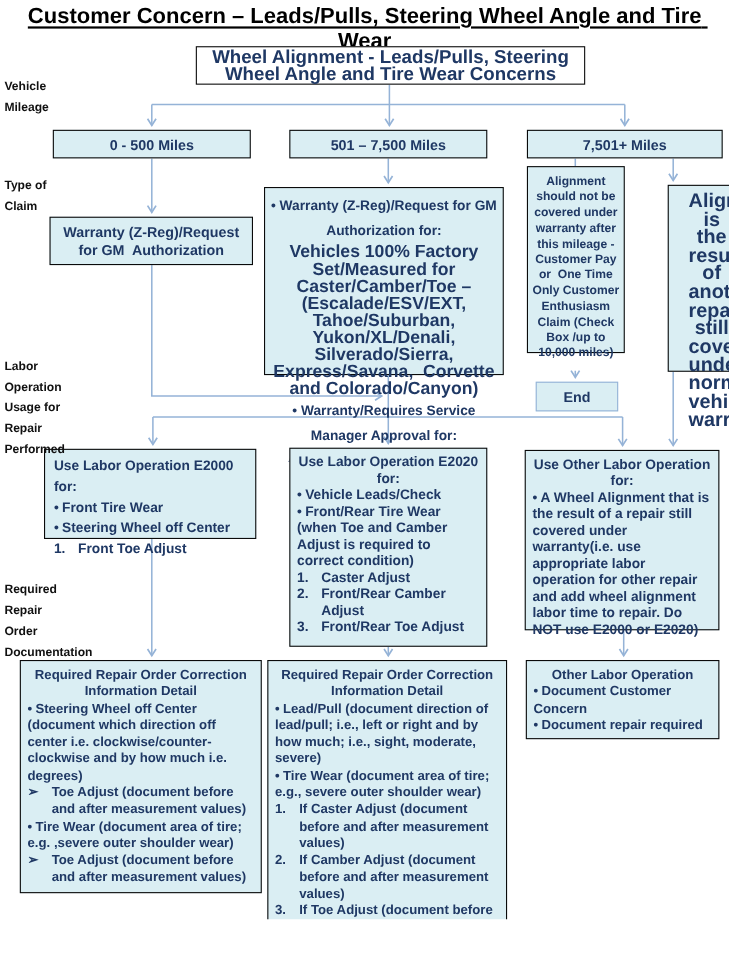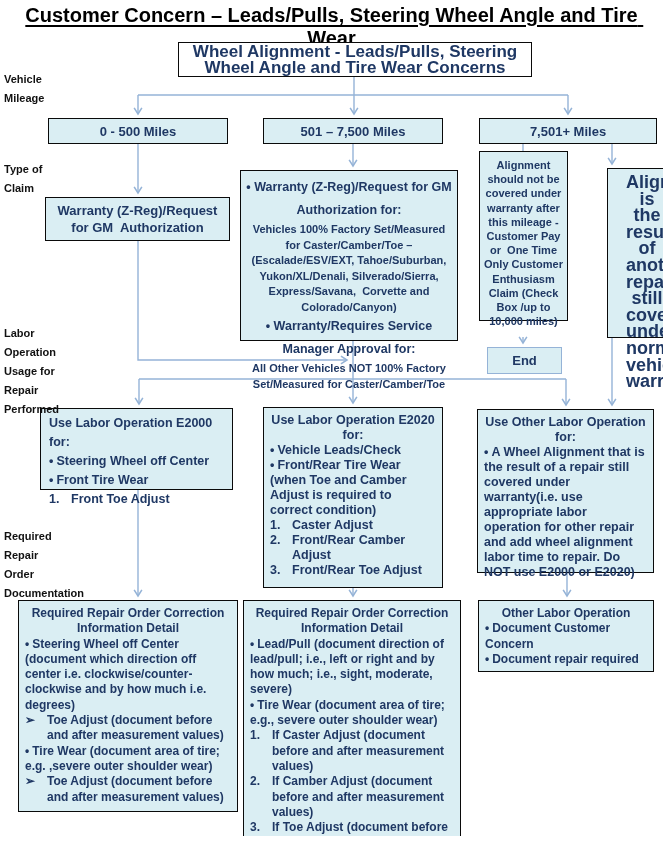--- a/index.html
+++ b/index.html
@@ -16,21 +16,21 @@
        color:#1f3864;font-weight:700;z-index:1;}
   .box.white{background:#ffffff;}
   .box.soft{border:1.6px solid #95b3d7;}
   .center{display:flex;align-items:center;justify-content:center;text-align:center;}
   .pre{white-space:pre-wrap;}
   .top-box{font-size:17px;line-height:16px;padding:14px 8px;}
   .mile{font-size:13px;}
   .claim-low{font-size:13px;line-height:17px;}
   .claim-mid{padding:5px 4px;text-align:center;}
   .cm-bullet{font-size:12.5px;line-height:23px;white-space:pre-wrap;text-align:center;}
-  .cm-body{font-size:11px;line-height:15.5px;white-space:pre-wrap;}
+  .cm-body{font-size:16px;line-height:15.5px;white-space:pre-wrap;}
   .claim-a{font-size:11px;line-height:14.2px;padding:6px 3px;text-align:center;white-space:pre-wrap;}
   .claim-b{font-size:18px;line-height:16.6px;padding:5px 18px;text-align:center;white-space:pre-wrap;margin-left:32px;}
   .end-box{font-size:13px;}
   .labor{padding:5px 6px;font-size:12.5px;line-height:15px;}
   .labor.e2000{line-height:19px;padding:5px 8px;}
   .box-head{text-align:center;white-space:pre-wrap;}
   .box-head.left{text-align:left;}
   .doc{padding:5px 6px;font-size:12px;line-height:15.3px;}
   .li-flat{white-space:pre-wrap;}
   .li-flat .m{margin-right:3px;}
@@ -105,22 +105,22 @@
     <div class="cm-body">All Other Vehicles NOT 100% Factory Set/Measured for Caster/Camber/Toe</div>
   </div>
 
   <div class="box claim-a" style="left:479px;top:151px;width:89px;height:170px;">Alignment should not be covered under warranty after this mileage - Customer Pay or  One Time Only Customer Enthusiasm Claim (Check Box /up to 10,000 miles)</div>
   <div class="box claim-b" style="left:575px;top:168px;width:80px;height:170px;">Alignment is the result of another repair still covered under normal vehicle warranty</div>
 
   <div class="box soft center end-box" style="left:487px;top:347px;width:75px;height:27px;">End</div>
 
   <div class="box labor e2000" style="left:40px;top:408px;width:193px;height:82px;">
     <div class="box-head left">Use Labor Operation E2000 for:</div>
+    <div class="li-flat"><span class="m">•</span><span class="t">Front Tire Wear</span></div>
     <div class="li-flat"><span class="m">•</span><span class="t">Steering Wheel off Center</span></div>
-    <div class="li-flat"><span class="m">•</span><span class="t">Front Tire Wear</span></div>
     <div class="li-hang">
         <span class="m">1.</span>
         <span class="t">Front Toe Adjust</span>
       </div>
   </div>
 
   <div class="box labor" style="left:263px;top:407px;width:180px;height:181px;">
     <div class="box-head">Use Labor Operation E2020 for:</div>
     <div class="li-flat"><span class="m">•</span><span class="t">Vehicle Leads/Check</span></div>
     <div class="li-flat"><span class="m">•</span><span class="t">Front/Rear Tire Wear</span></div>

